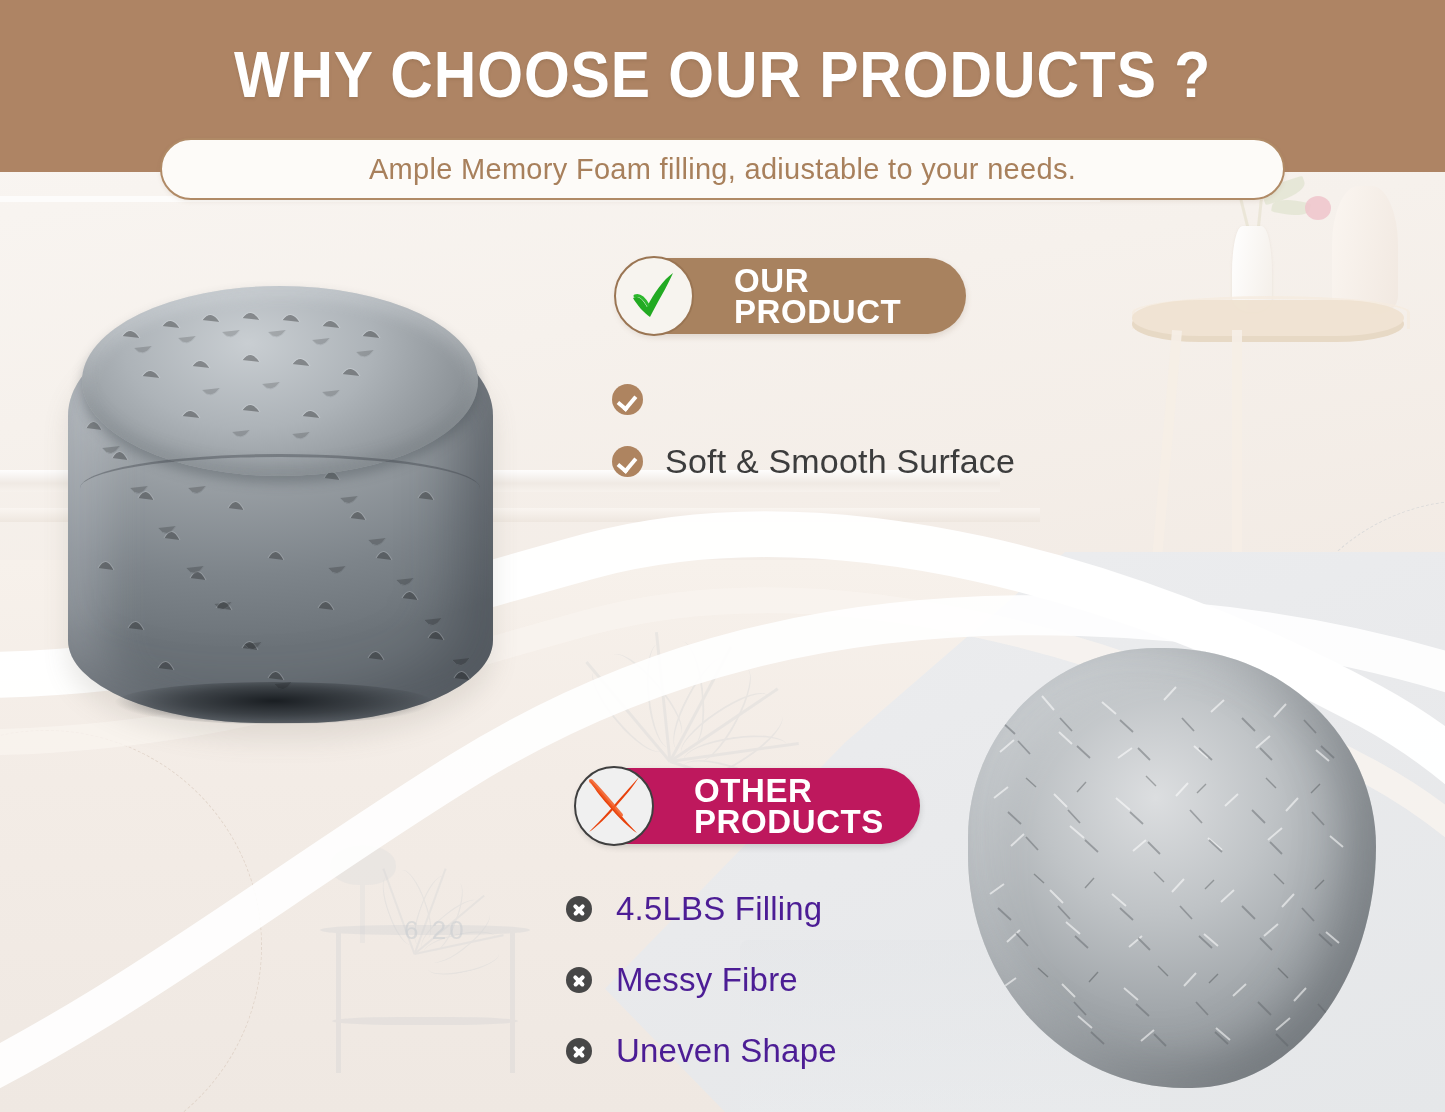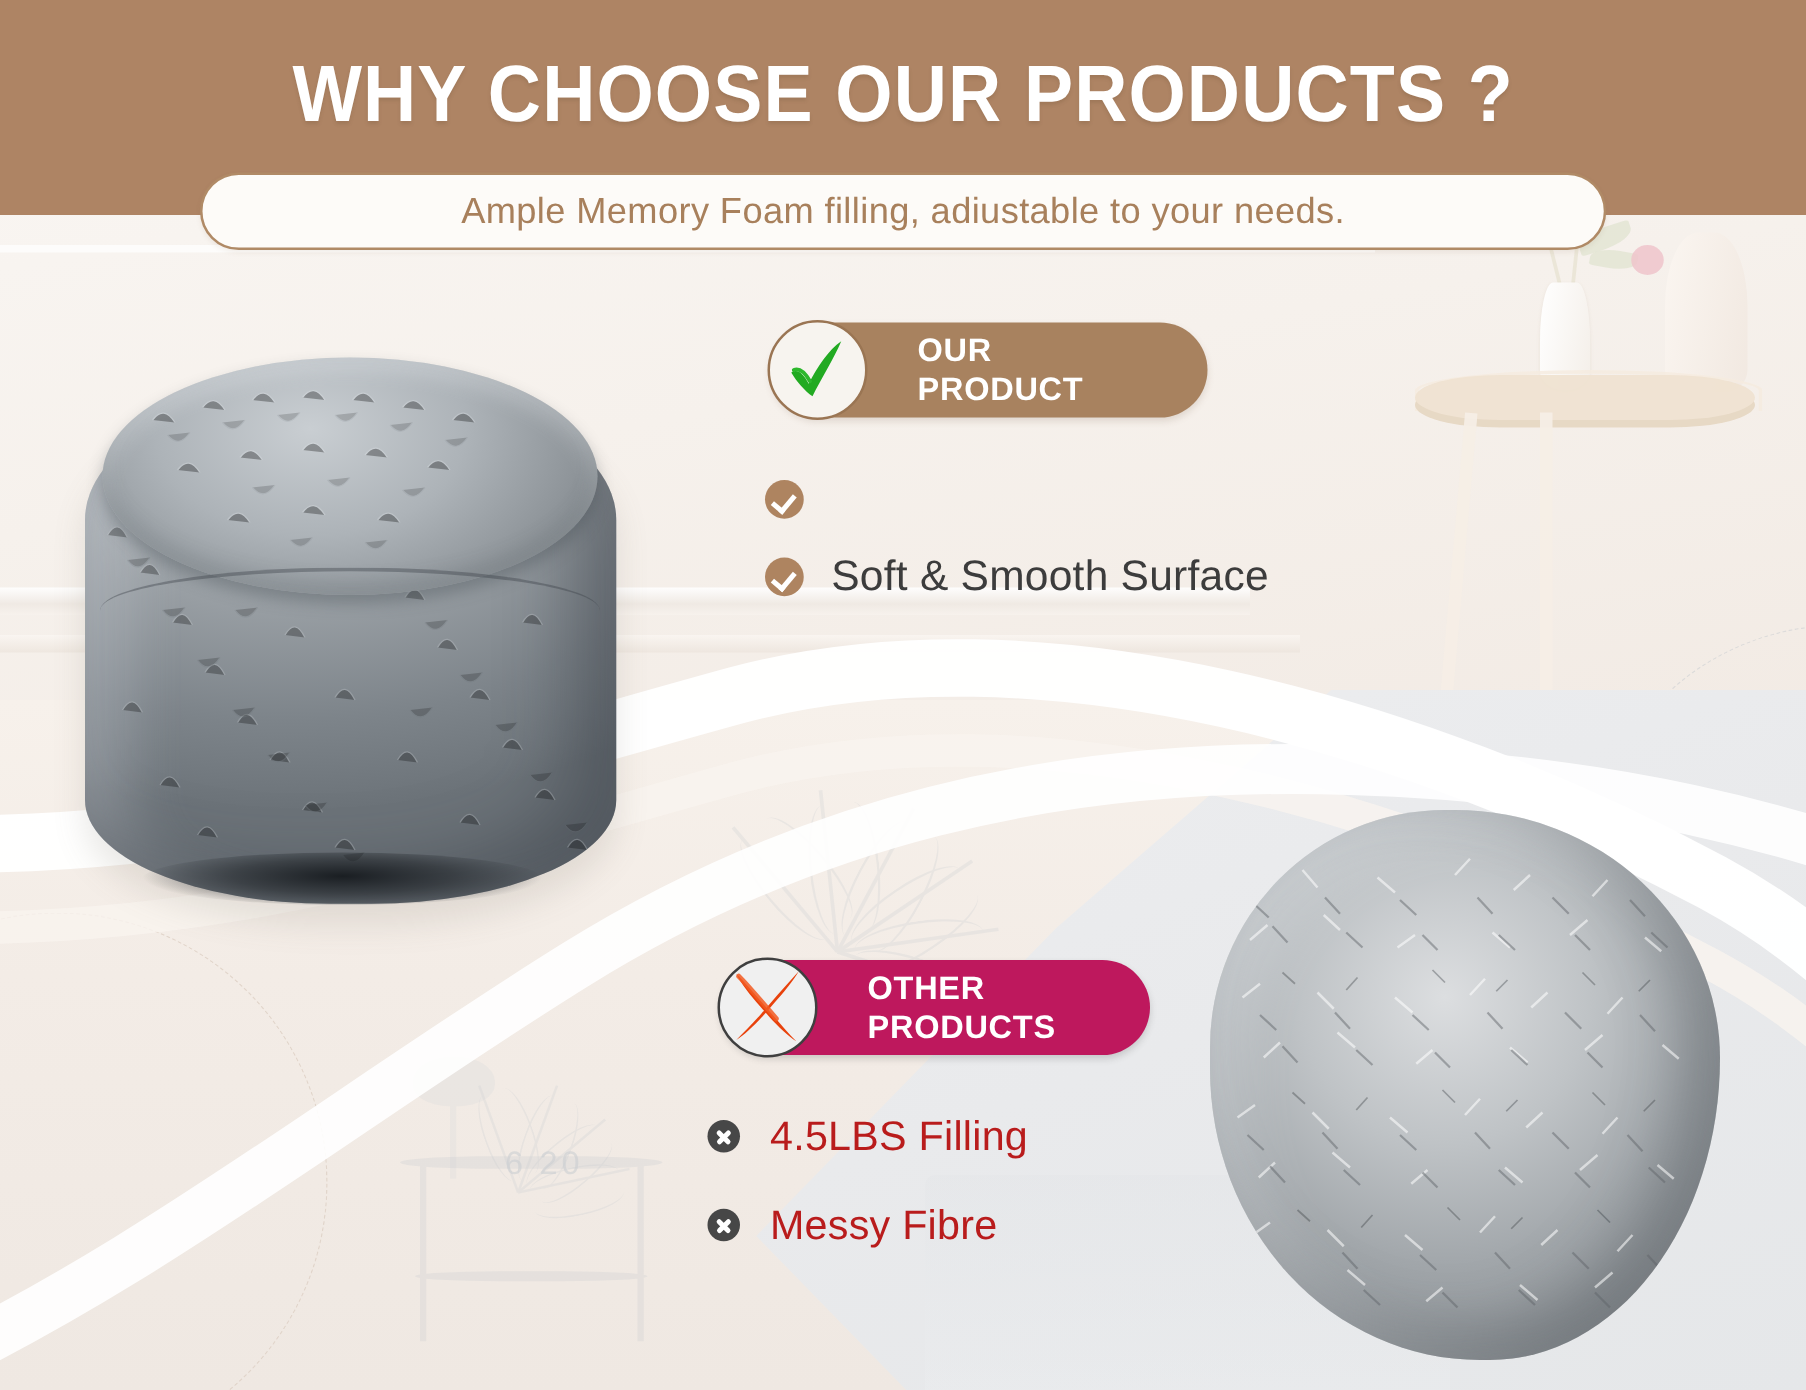--- a/index.html
+++ b/index.html
@@ -248,21 +248,21 @@
   .badge-our .badge-icon-circle {
     background: #f7f4ef; border: 2px solid #9a7553;
   }
   .badge-other .badge-icon-circle {
     background: #f0f0f0; border: 2px solid #3f3f3f;
   }
   .badge-label {
     margin-left: 118px;
     color: #ffffff;
     font-weight: bold;
-    font-size: 26px;
+    font-size: 33px;
     line-height: 31px;
     letter-spacing: .6px;
     text-transform: uppercase;
   }
 
   
   .feature-list { position: absolute; }
   .feature-list.good { left: 612px; top: 384px; width: 520px; }
   .feature-list.bad  { left: 566px; top: 890px; width: 480px; }
 
@@ -306,21 +306,21 @@
     color: #3c3c3c;
     white-space: nowrap;
     letter-spacing: .2px;
   }
   .feature-strong {
     font-weight: bold;
     color: #f57c20;
     font-size: 38px;
     margin-right: 8px;
   }
-  .feature-list.bad .feature-text { font-size: 33px; color: #b91c1c; }
+  .feature-list.bad .feature-text { font-size: 33px; color: #4c1d95; }
 </style>
 </head>
 <body>
 
 <div class="canvas">
 
   <div class="bg-upper"></div>
   <div class="bg-wall-panel"></div>
   <div class="bg-wall-trim"></div>
   <div class="bg-wall-trim2"></div>
@@ -505,15 +505,19 @@
 
   <div class="feature-list bad">
     <div class="feature-row">
       <span class="x-mark"></span>
       <span class="feature-text">4.5LBS Filling</span>
     </div>
     <div class="feature-row">
       <span class="x-mark"></span>
       <span class="feature-text">Messy Fibre</span>
     </div>
+    <div class="feature-row">
+      <span class="x-mark"></span>
+      <span class="feature-text">Uneven Shape</span>
+    </div>
   </div>
 
 </div>
 
 </body></html>

